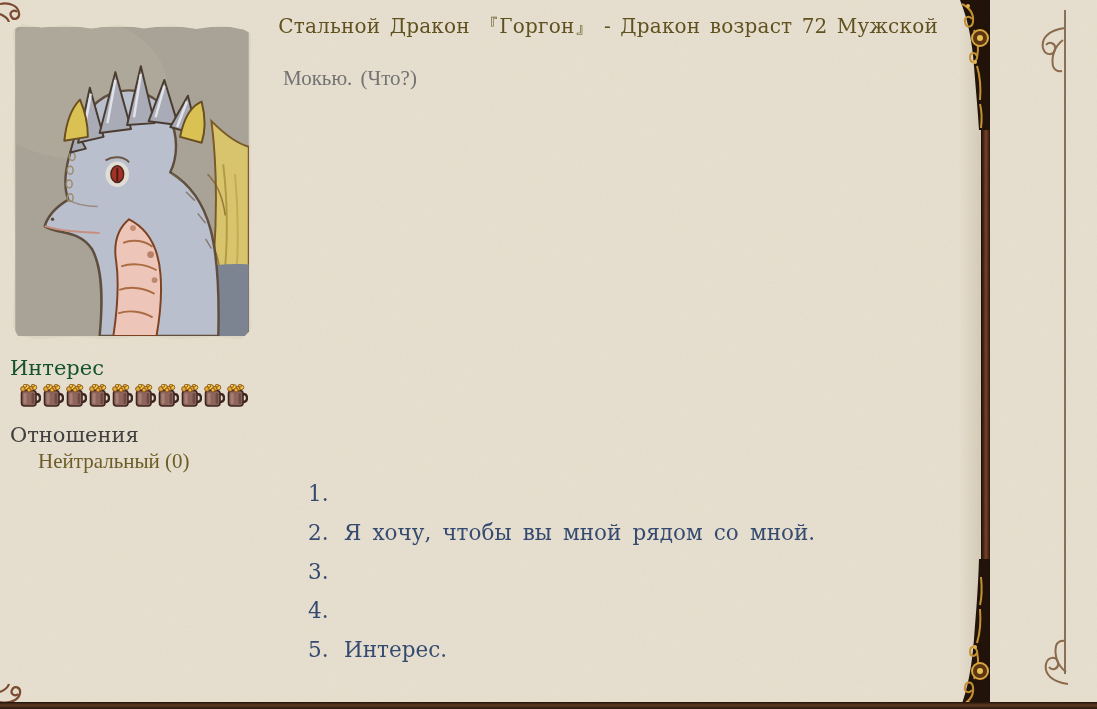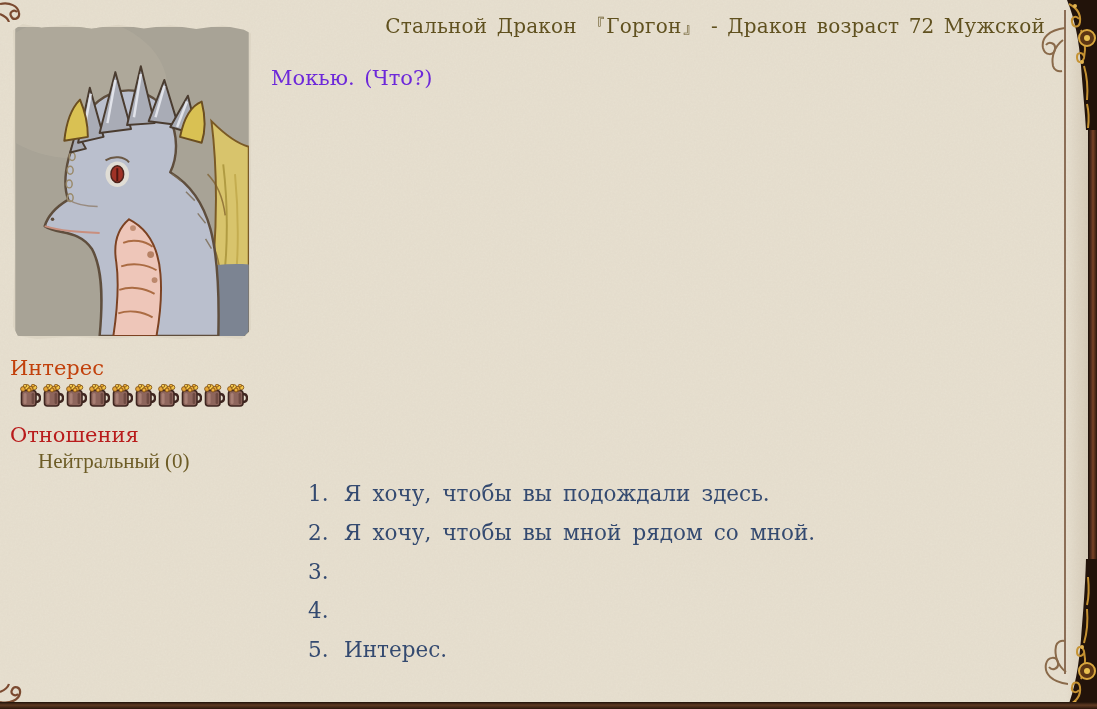--- a/index.html
+++ b/index.html
@@ -1,34 +1,34 @@
 <!DOCTYPE html>
 <html><head>
 <meta charset="utf-8">
 <style>
   html,body{margin:0;padding:0;}
   body{
     width:1097px;height:709px;overflow:hidden;
     font-family:"DejaVu Serif","Liberation Serif",serif;
     background:#e7e0d1;
   }
-  .stage{position:relative;width:1097px;height:709px;background:#e7e0d1;}
+  .stage{position:relative;width:990px;height:709px;background:#e7e0d1;}
   .tex{position:absolute;inset:0;pointer-events:none;opacity:.45;mix-blend-mode:multiply;}
   
   .title{
     position:absolute;top:13px;right:52px;
     font-size:20px;color:#60511f;word-spacing:.14em;letter-spacing:.01em;
     white-space:nowrap;
   }
   .dialogue{
-    position:absolute;left:271px;top:66px;
-    font-size:21px;color:#6d28d9;word-spacing:.14em;
-  }
-  .interest-label{position:absolute;left:10px;top:356px;font-size:21px;color:#c2410c;}
-  .rel-label{position:absolute;left:10px;top:423px;font-size:21px;color:#b91c1c;}
+    position:absolute;left:283px;top:66px;
+    font-size:21px;color:#737373;word-spacing:.14em;font-family:Liberation Serif, serif;
+  }
+  .interest-label{position:absolute;left:10px;top:356px;font-size:21px;color:#14532d;}
+  .rel-label{position:absolute;left:10px;top:423px;font-size:21px;color:#404040;}
   .rel-value{position:absolute;left:38px;top:449px;font-size:21px;color:#6d5c26;font-family:Liberation Serif, serif;}
   .mugs{position:absolute;left:19px;top:384px;display:flex;gap:1px;}
   .mugs svg{display:block;}
   
   .choices{
     position:absolute;left:308px;top:483px;margin:0;padding:0;list-style:none;
     display:flex;flex-direction:column;gap:17px;
   }
   .choices li{
     display:flex;align-items:baseline;
@@ -299,21 +299,20 @@
     </g>
   </svg>
 </div>
 
   <div class="rel-label">Отношения</div>
   <div class="rel-value">Нейтральный (0)</div>
 
   <ol class="choices">
     <li>
       <span class="num">1.</span>
-      <span>Я хочу, чтобы вы подождали здесь.</span>
     </li>
     <li>
       <span class="num">2.</span>
       <span>Я хочу, чтобы вы мной рядом со мной.</span>
     </li>
     <li>
       <span class="num">3.</span>
     </li>
     <li>
       <span class="num">4.</span>

